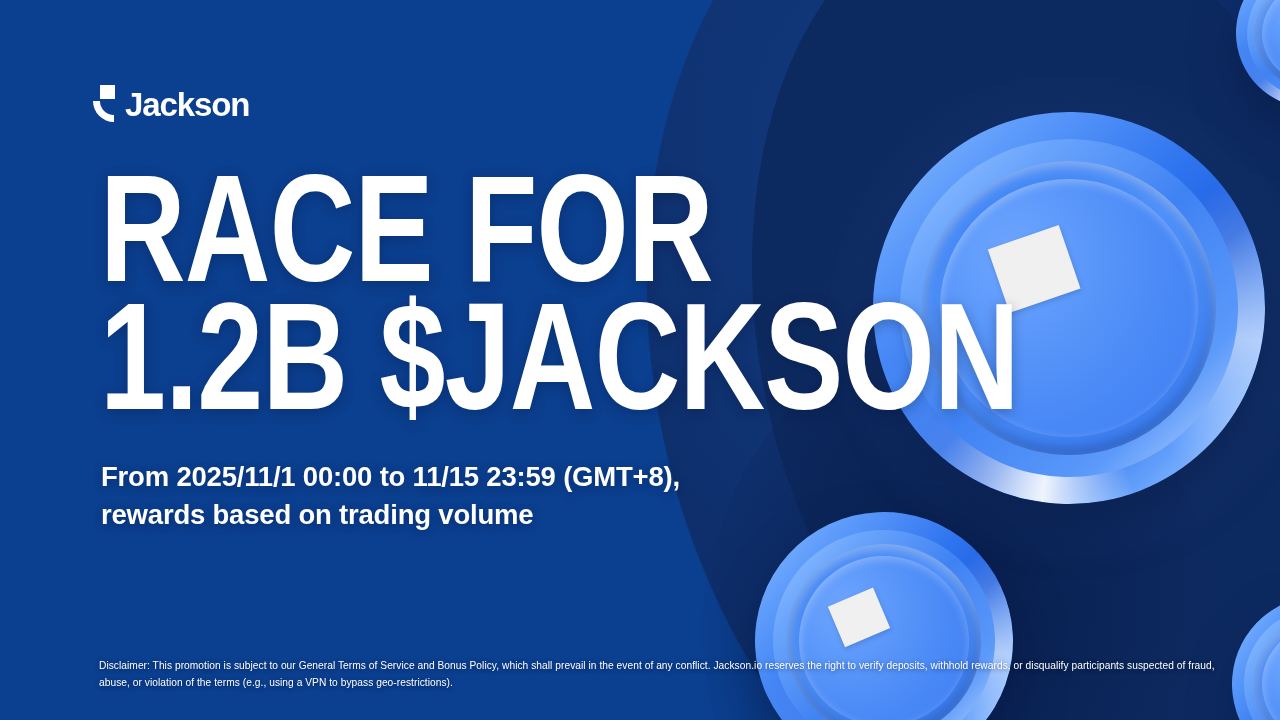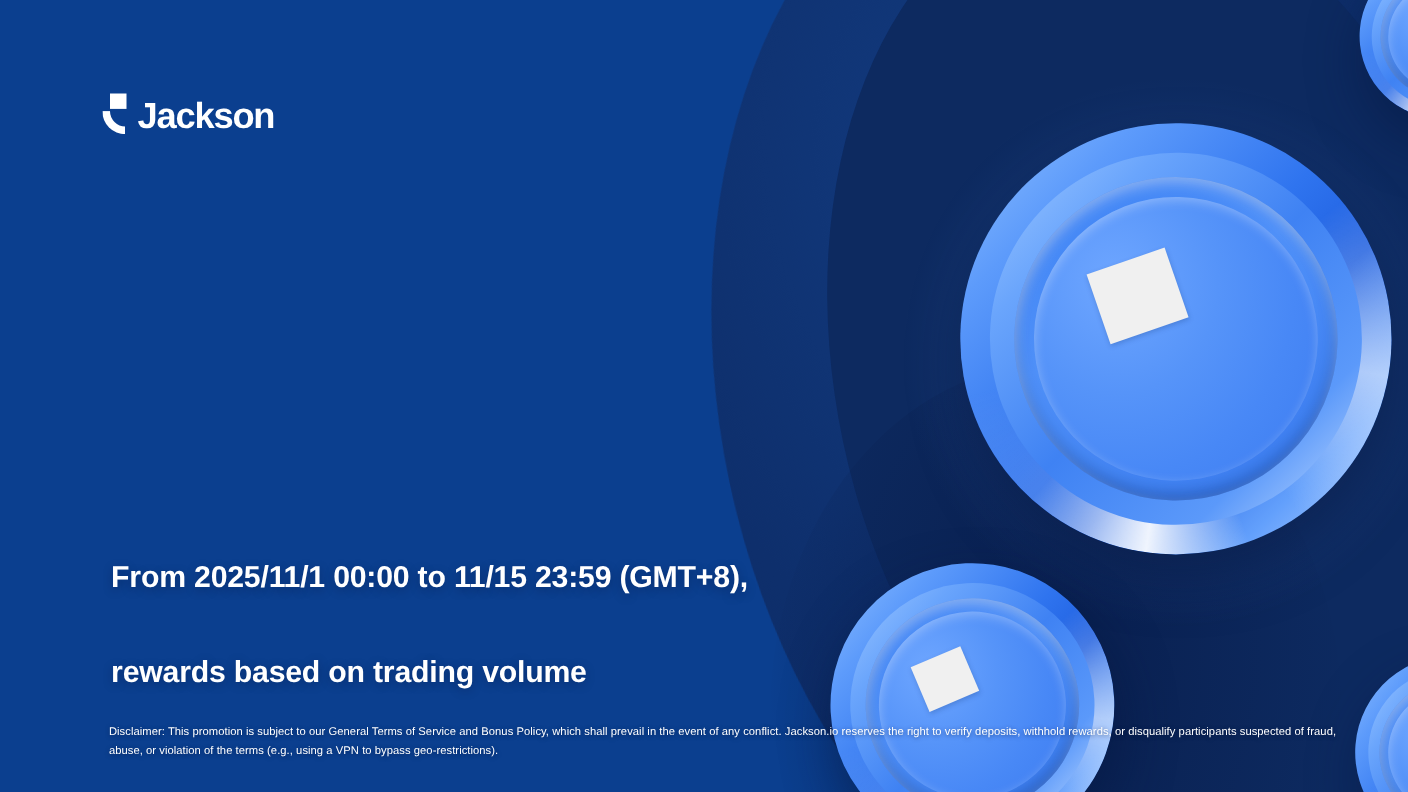--- a/index.html
+++ b/index.html
@@ -96,21 +96,21 @@
   .subhead {
     position:absolute; left:101px; top:458px;
     width:790px;
     color:#ffffff;
     font-size:27.5px;
     font-weight:bold;
     line-height:38px;
     letter-spacing:-0.2px;
     text-shadow:0 2px 9px rgba(4,20,56,0.35);
   }
-  .subhead div { white-space:nowrap;margin-top:48px; }
+  .subhead div { white-space:nowrap; }
 
   
   .disclaimer {
     position:absolute; left:99px; top:657px;
     width:1120px;
     color:#ffffff;
     font-size:10.2px;
     font-weight:normal;
     line-height:17px;
     letter-spacing:0.05px;
@@ -254,20 +254,24 @@
   </div>
 
   <div class="logo">
     <div class="logo-mark">
       <div class="sq"></div>
       <div class="arc"></div>
     </div>
     <div class="logo-word">Jackson</div>
   </div>
 
+  <div class="headline">
+    <div class="headline-line">RACE FOR</div>
+    <div class="headline-line">1.2B $JACKSON</div>
+  </div>
 
   <div class="subhead">
     <div>From 2025/11/1 00:00 to 11/15 23:59 (GMT+8),</div>
     <div>rewards based on trading volume</div>
   </div>
 
   <div class="disclaimer">Disclaimer: This promotion is subject to our General Terms of Service and Bonus Policy, which shall prevail in the event of any conflict. Jackson.io reserves the right to verify deposits, withhold rewards, or disqualify participants suspected of fraud, abuse, or violation of the terms (e.g., using a VPN to bypass geo-restrictions).</div>
 
 </div>
 

